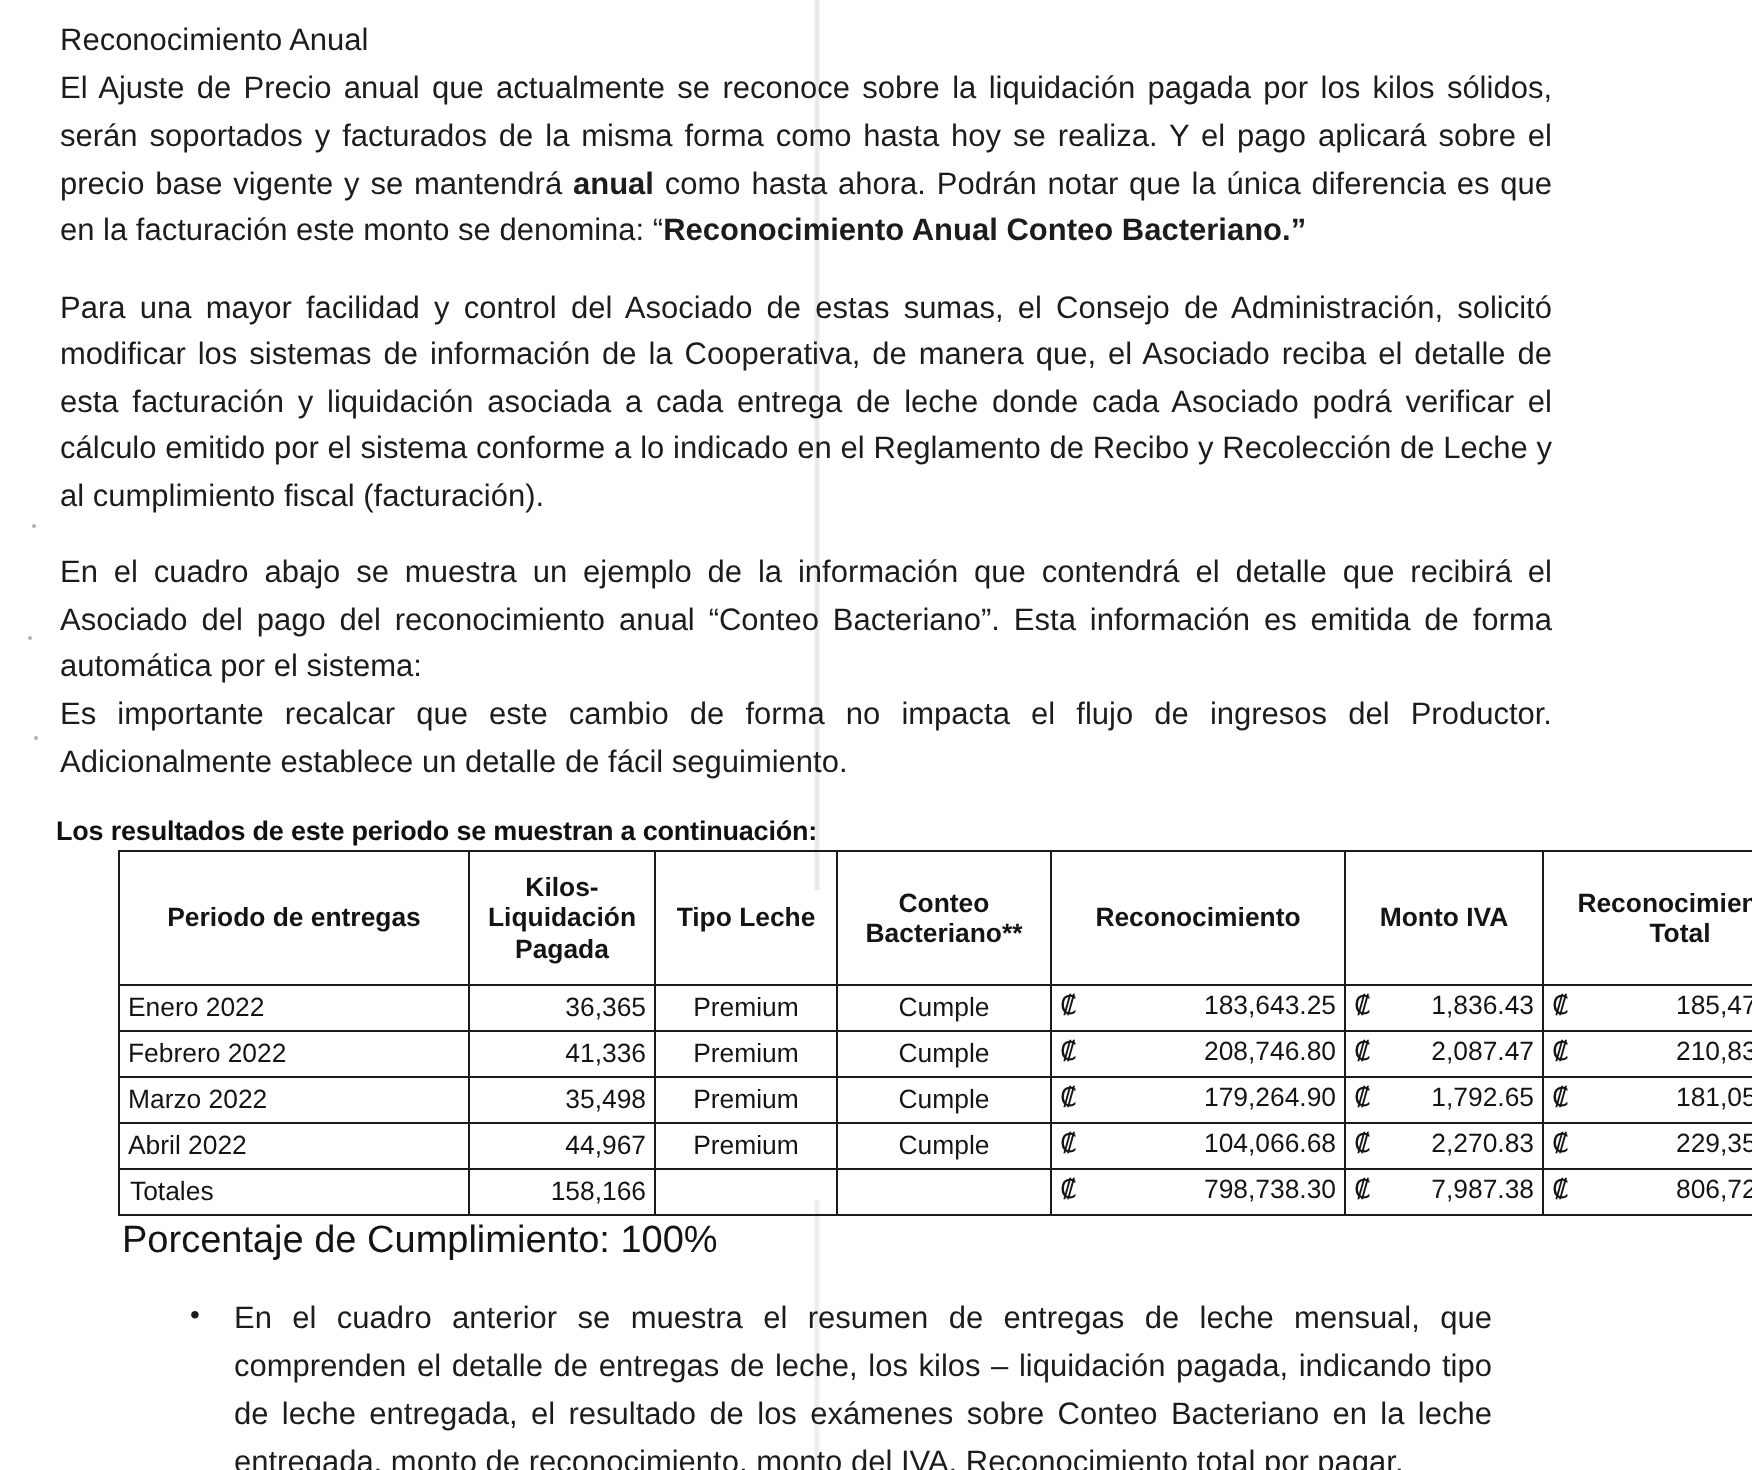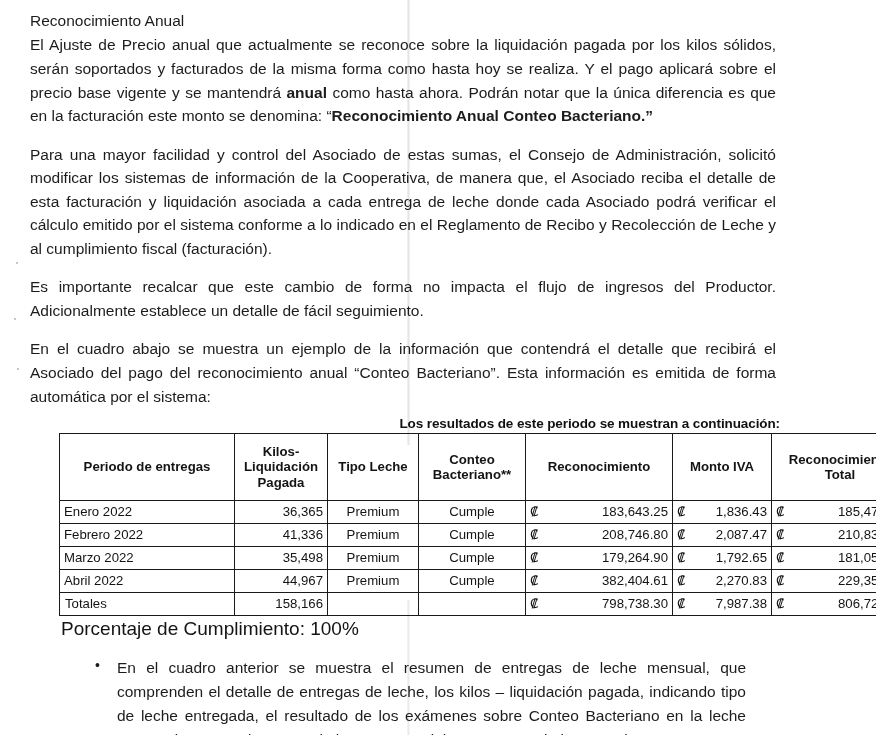--- a/index.html
+++ b/index.html
@@ -66,21 +66,21 @@
     text-align: justify;
     color: #1c1c1c;
     padding-left: 2px;
     padding-right: 4px;
   }
   p.body-par.tight { margin-bottom: 0; }
 
   p.body-par b { font-weight: 700; }
 
   .caption {
-    text-align: right;
+    text-align: left;
     font-size: 13.5px;
     font-weight: 700;
     margin: 8px 0 2px 0;
     color: #111;
     letter-spacing: -0.1px;
   }
 
   
   .tbl-wrap {
     padding-left: 31px;
@@ -178,22 +178,22 @@
 <div class="speck" style="left:16px; top:262px;"></div>
 <div class="speck" style="left:14px; top:318px;"></div>
 <div class="speck" style="left:17px; top:368px;"></div>
 
 <div class="page">
 
   <div class="doc-title">Reconocimiento Anual</div>
 
   <p class="body-par"><span>El Ajuste de Precio anual que actualmente se reconoce sobre la liquidación pagada por los kilos sólidos, serán soportados y facturados de la misma forma como hasta hoy se realiza.  Y el pago aplicará sobre el precio base vigente y se mantendrá </span><b>anual</b><span> como hasta ahora.  Podrán notar que la única diferencia es que en la facturación este monto se denomina: “</span><b>Reconocimiento Anual Conteo Bacteriano.”</b></p>
   <p class="body-par"><span>Para una mayor facilidad y control del Asociado de estas sumas, el Consejo de Administración, solicitó modificar los sistemas de información de la Cooperativa, de manera que, el Asociado reciba el detalle de esta facturación y liquidación asociada a cada entrega de leche donde cada Asociado podrá verificar el cálculo emitido por el sistema conforme a lo indicado en el Reglamento de Recibo y Recolección de Leche y al cumplimiento fiscal (facturación).</span></p>
+  <p class="body-par tight"><span>En el cuadro abajo se muestra un ejemplo de la información que contendrá el detalle que recibirá el Asociado del pago del reconocimiento anual “Conteo Bacteriano”.  Esta información es emitida de forma automática por el sistema:</span></p>
   <p class="body-par"><span>Es importante recalcar que este cambio de forma no impacta el flujo de ingresos del Productor. Adicionalmente establece un detalle de fácil seguimiento.</span></p>
-  <p class="body-par tight"><span>En el cuadro abajo se muestra un ejemplo de la información que contendrá el detalle que recibirá el Asociado del pago del reconocimiento anual “Conteo Bacteriano”.  Esta información es emitida de forma automática por el sistema:</span></p>
 
   <div class="caption">Los resultados de este periodo se muestran a continuación:</div>
 
   <div class="tbl-wrap">
     <table class="results">
       <thead>
         <tr>
           <th class="c-periodo">Periodo de entregas</th>
           <th class="c-kilos">Kilos- Liquidación Pagada</th>
           <th class="c-tipo">Tipo Leche</th>
@@ -278,21 +278,21 @@
             </td>
           </tr>
           <tr>
             <td class="c-periodo">Abril 2022</td>
             <td class="c-kilos">44,967</td>
             <td class="c-tipo">Premium</td>
             <td class="c-conteo">Cumple</td>
             <td class="c-recon">
               <span class="money">
                 <span class="sym">₡</span>
-                <span class="val">382,404.61</span>
+                <span class="val">104,066.68</span>
               </span>
             </td>
             <td class="c-iva">
               <span class="money">
                 <span class="sym">₡</span>
                 <span class="val">2,270.83</span>
               </span>
             </td>
             <td class="c-total">
               <span class="money">

